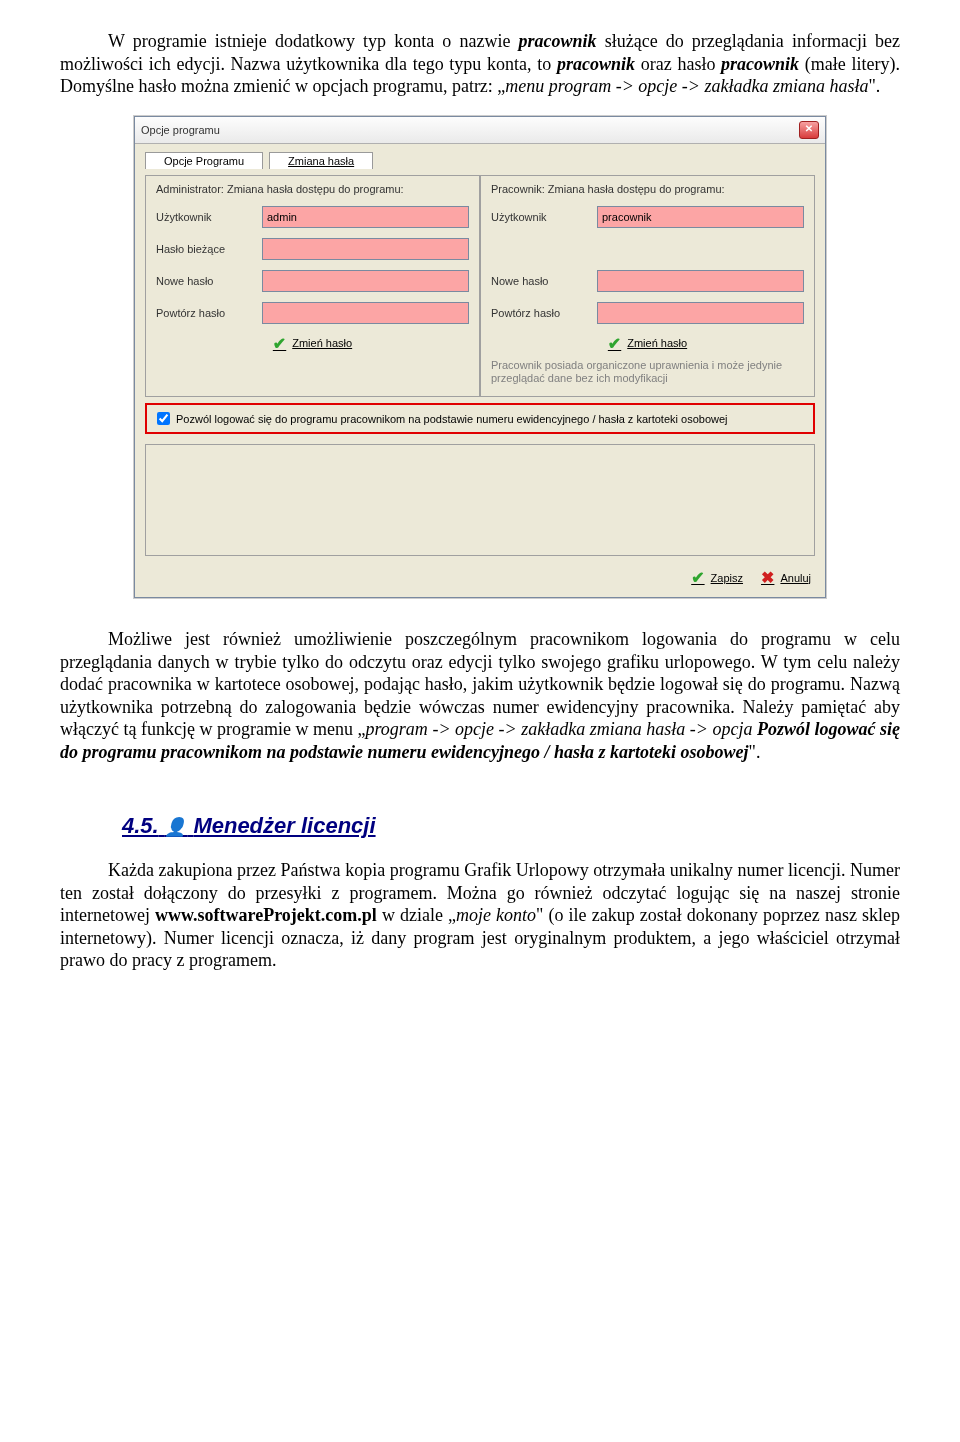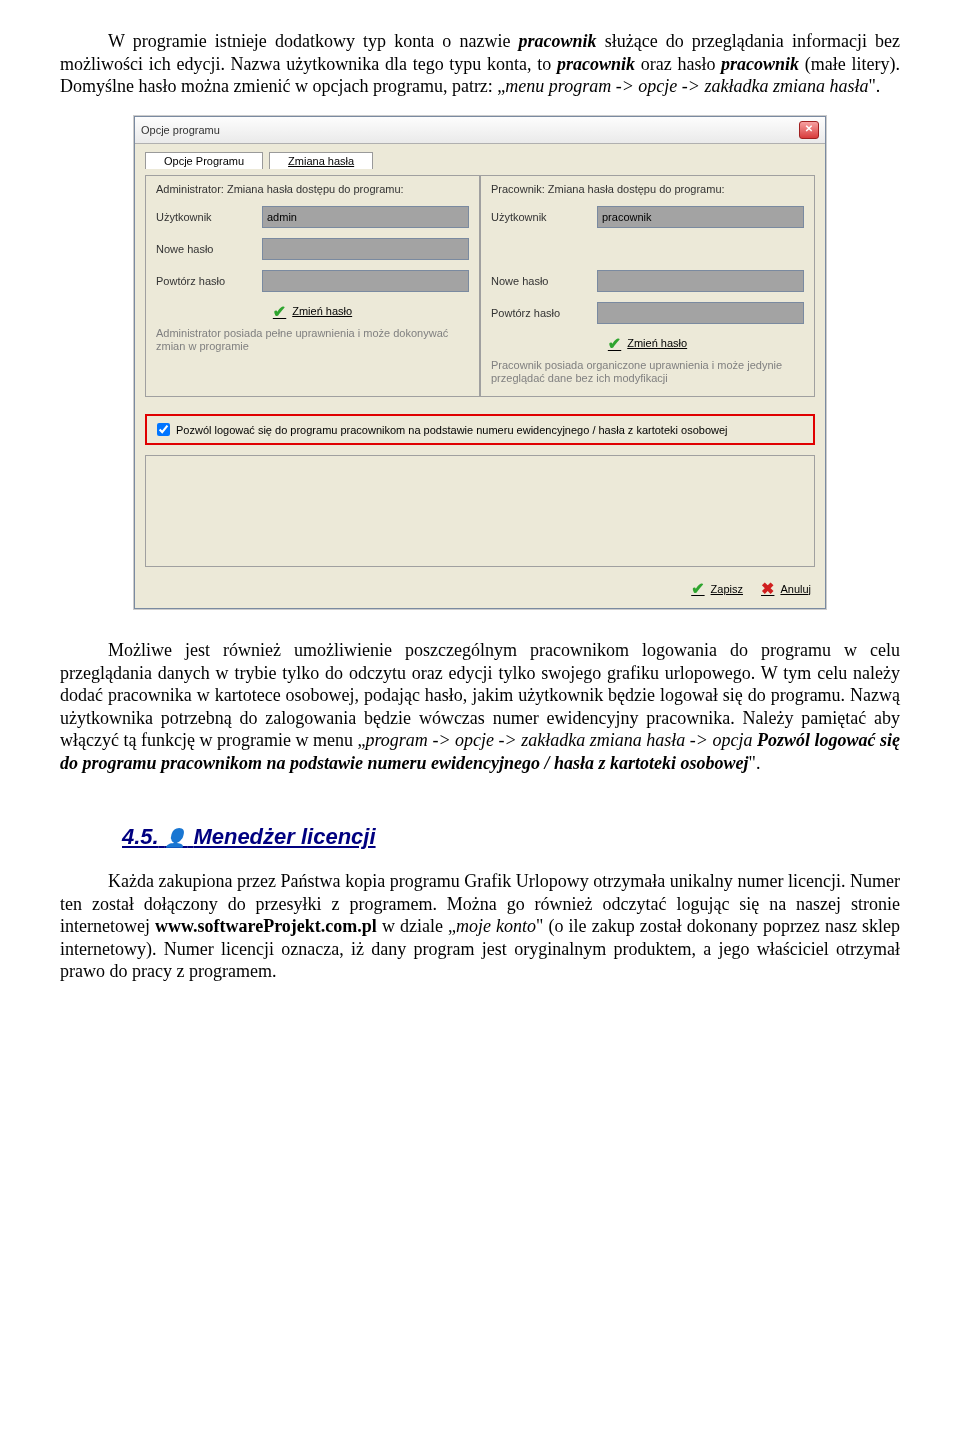--- a/index.html
+++ b/index.html
@@ -100,21 +100,21 @@
     padding: 2px 18px;
     font-size: 11px;
     border-bottom: none;
     cursor: pointer;
   }
   .tab.active { text-decoration: underline; }
 
   .panes {
     display: flex;
     gap: 0;
-    padding: 6px 10px 17px 10px;
+    padding: 6px 10px 6px 10px;
   }
   .pane {
     flex: 1;
     border: 1px solid #a0a0a0;
     background: #ece9d8;
     padding: 8px 10px 10px 10px;
     position: relative;
   }
   .pane-title {
     position: relative;
@@ -127,21 +127,21 @@
     align-items: center;
     margin: 10px 0;
   }
   .formrow label { width: 106px; color: #333; }
   .formrow input {
     flex: 1;
     border: 1px solid #7a8aa0;
     height: 18px;
     font-size: 11px;
     padding: 1px 4px;
-    background: #a3a3a3;
+    background: #fca5a5;
   }
   .action-link {
     display: flex; align-items: center; justify-content: center;
     gap: 6px; margin: 8px 0 6px 0; cursor: pointer;
     text-decoration: underline; color: #000;
   }
   .check-icon { color: #2fa52f; font-size: 16px; font-weight: bold; }
   .pane-note { color: #808080; font-size: 11px; line-height: 1.25; margin-top: 6px; }
 
   .redbox-wrap { padding: 0 10px 6px 10px; }
@@ -207,32 +207,35 @@
       <div class="tab active">Zmiana hasła</div>
     </div>
     <div class="panes">
       <div class="pane">
         <div class="pane-title">Administrator: Zmiana hasła dostępu do programu:</div>
         <div class="formrow">
           <label>Użytkownik</label>
           <input type="text" value="admin" style="">
         </div>
         <div class="formrow">
+          <label>Hasło bieżące</label>
+          <input type="password" style="">
+        </div>
+        <div class="formrow">
           <label>Nowe hasło</label>
           <input type="password" style="">
         </div>
         <div class="formrow">
           <label>Powtórz hasło</label>
           <input type="password" style="">
         </div>
         <div class="action-link">
           <span class="check-icon">✔</span>
           <span>Zmień hasło</span>
         </div>
-        <div class="pane-note">Administrator posiada pełne uprawnienia i może dokonywać zmian w programie</div>
       </div>
       <div class="pane">
         <div class="pane-title">Pracownik: Zmiana hasła dostępu do programu:</div>
         <div class="formrow">
           <label>Użytkownik</label>
           <input type="text" value="pracownik" style="">
         </div>
         <div class="formrow" style="visibility:hidden">
           <label>&nbsp;</label>
             <input type="text" style="">

